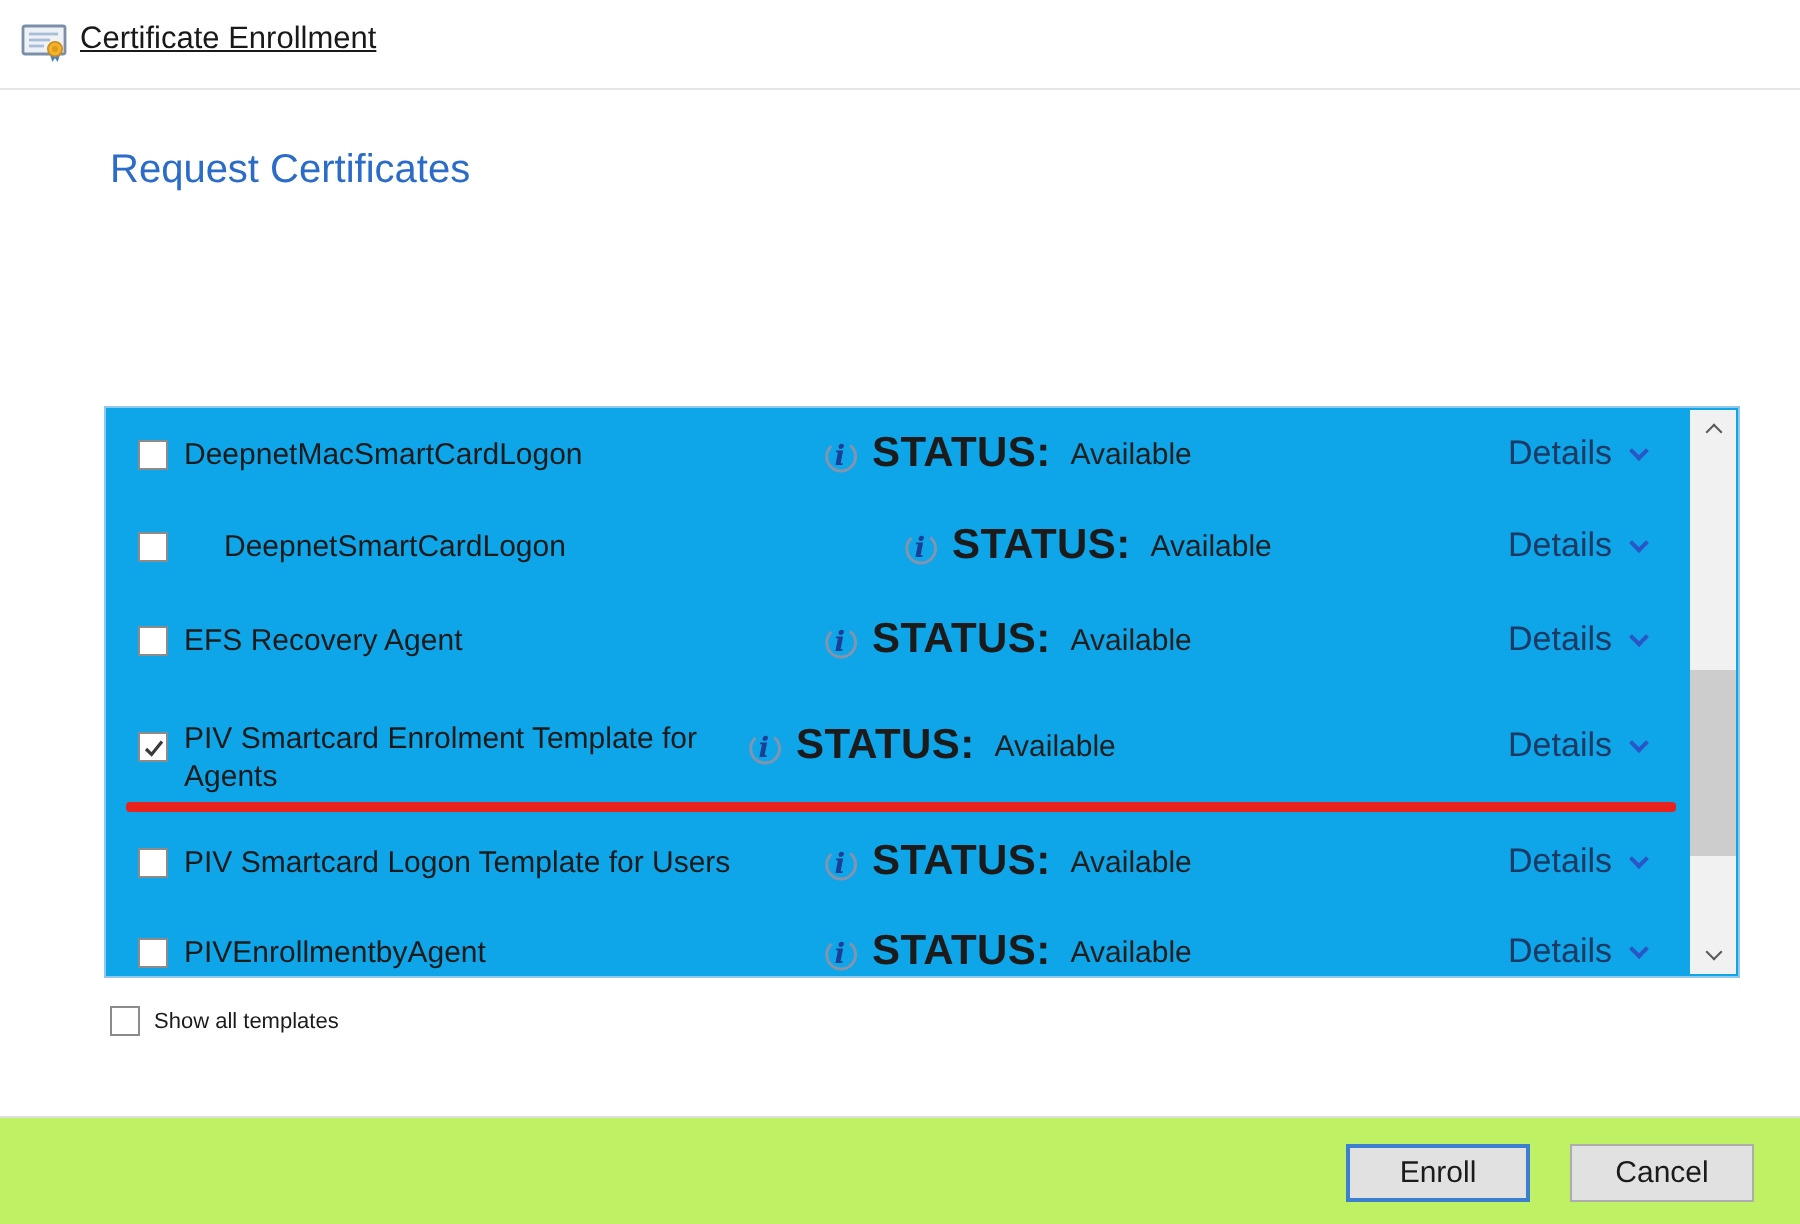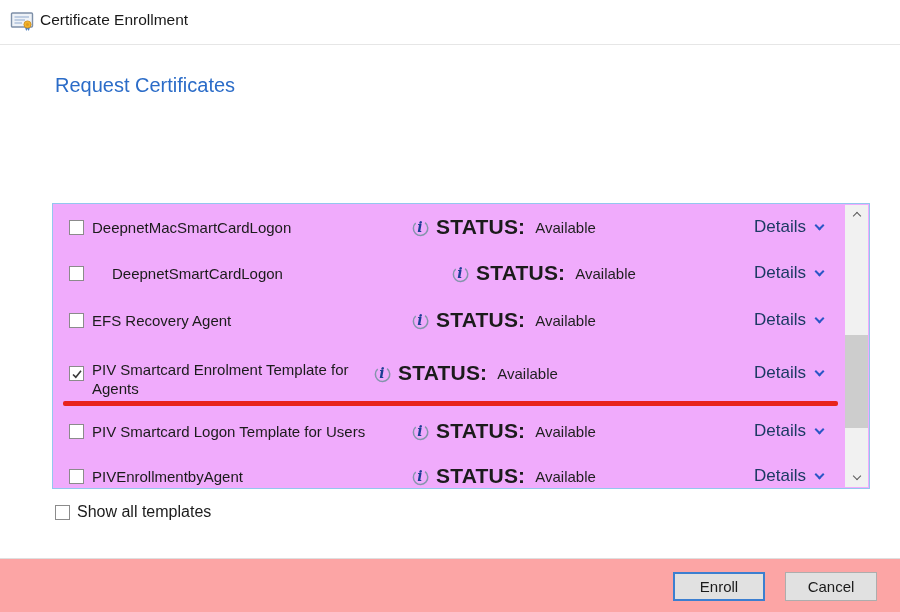--- a/index.html
+++ b/index.html
@@ -2,28 +2,28 @@
 <html><head>
 <meta charset="utf-8">
 <style>
   * { margin:0; padding:0; box-sizing:border-box; }
   body { background:#fff; font-family:"Liberation Sans","DejaVu Sans",sans-serif; }
   .screen { position:relative; width:900px; height:612px; background:#ffffff; overflow:hidden; color:#1b1b1b; }
 
   
   .titlebar { position:absolute; left:0; top:0; right:0; height:45px; background:#fff; border-bottom:1px solid #e6e6e6; }
   .titlebar .appicon { position:absolute; left:10px; top:9px; width:24px; height:24px; }
-  .titlebar .apptitle { position:absolute; left:40px; top:11px; font-size:15.5px; color:#191919; }
+  .titlebar .apptitle { position:absolute; left:40px; top:11px; font-size:15.5px; color:#191919;text-decoration:underline; }
 
   
   .heading { position:absolute; left:55px; top:74px; font-size:20px; color:#2b6cc8; }
   .desc { position:absolute; left:45px; top:131px; width:816px; font-size:15px; line-height:20px; color:#1f1f1f; }
 
   
-  .listbox { position:absolute; left:52px; top:203px; width:818px; height:286px; border:1px solid #93c7ee; background:#f0abfc; }
+  .listbox { position:absolute; left:52px; top:203px; width:818px; height:286px; border:1px solid #93c7ee; background:#0ea5e9; }
   .row { position:absolute; left:0; right:26px; height:30px; display:flex; align-items:center; }
   .row.two-line { height:46px; }
   .checkbox { width:15px; height:15px; min-width:15px; border:1px solid #8b8b8b; background:#fff; margin-left:16px; position:relative; }
   .checkbox svg { position:absolute; left:1px; top:1px; }
   .tname { margin-left:8px; width:318px; font-size:15px; line-height:19px; color:#1b1b1b; }
   .row.two-line .tname { width:280px;margin-top:12px; }
   .statusgrp { display:flex; align-items:center; }
   .infoicon { width:21px; height:21px; }
   .statuslbl { font-weight:bold; font-size:21px; margin-left:5px; letter-spacing:0.2px; }
   .statusval { font-size:15px; margin-left:10px; color:#1f1f1f; }
@@ -41,24 +41,24 @@
   .scrollbar { position:absolute; top:1px; bottom:1px; right:1px; width:23px; background:#f1f1f1; }
   .scroll-btn { position:absolute; left:0; width:23px; height:19px; display:flex; align-items:center; justify-content:center; }
   .scroll-up { top:0; } .scroll-down { bottom:0; }
   .arrow-up { width:6px; height:6px; border-left:1.6px solid #5a5a5a; border-top:1.6px solid #5a5a5a; transform:rotate(45deg); margin-top:3px; }
   .arrow-dn { width:6px; height:6px; border-right:1.6px solid #5a5a5a; border-bottom:1.6px solid #5a5a5a; transform:rotate(45deg); margin-bottom:3px; }
   .scroll-thumb { position:absolute; left:0; top:130px; width:23px; height:93px; background:#cdcdcd; }
 
   
   .showall { position:absolute; left:55px; top:503px; display:flex; align-items:center; }
   .showall .checkbox { margin-left:0; }
-  .showall .lbl { margin-left:7px; font-size:16px; color:#1b1b1b; }
-
-  
-  .footer { position:absolute; left:0; right:0; top:558px; height:54px; background:#fca5a5; border-top:1px solid #dfdfdf; }
+  .showall .lbl { margin-left:7px; font-size:11px; color:#1b1b1b; }
+
+  
+  .footer { position:absolute; left:0; right:0; top:558px; height:54px; background:#bef264; border-top:1px solid #dfdfdf; }
   .btn { position:absolute; top:13px; width:92px; height:29px; background:#e1e1e1; font-size:15px; font-family:inherit;
          display:flex; align-items:center; justify-content:center; color:#1b1b1b; cursor:pointer; }
   .btn-enroll { left:673px; border:2px solid #3c7fd0; }
   .btn-cancel { left:785px; border:1px solid #adadad; }
 </style>
 </head>
 <body>
 
 <div class="screen">
 

